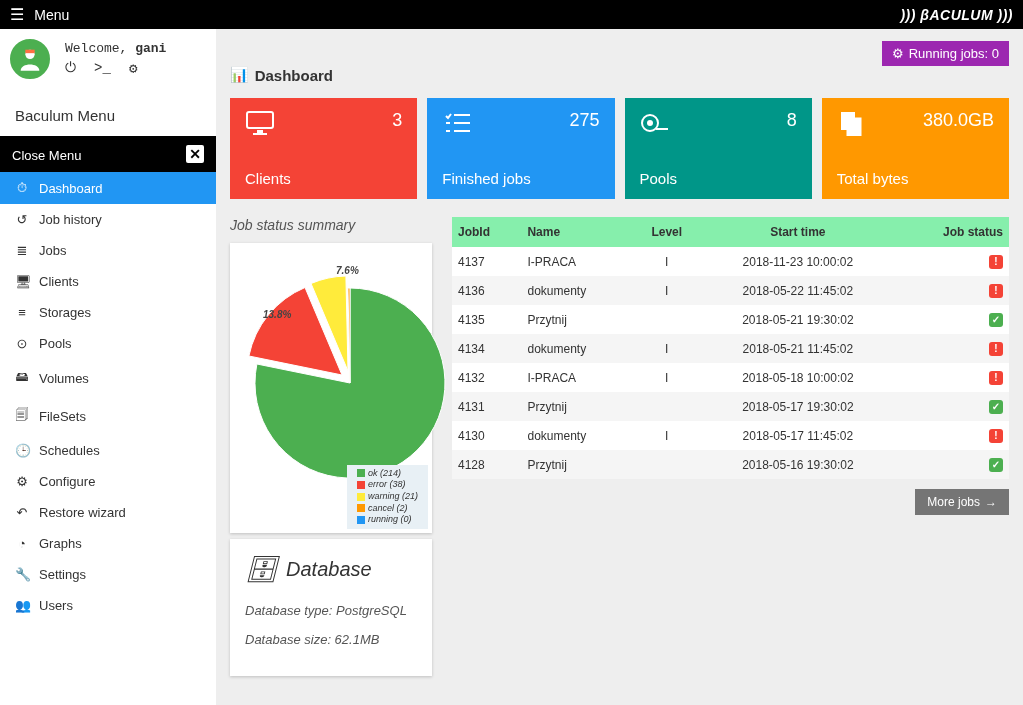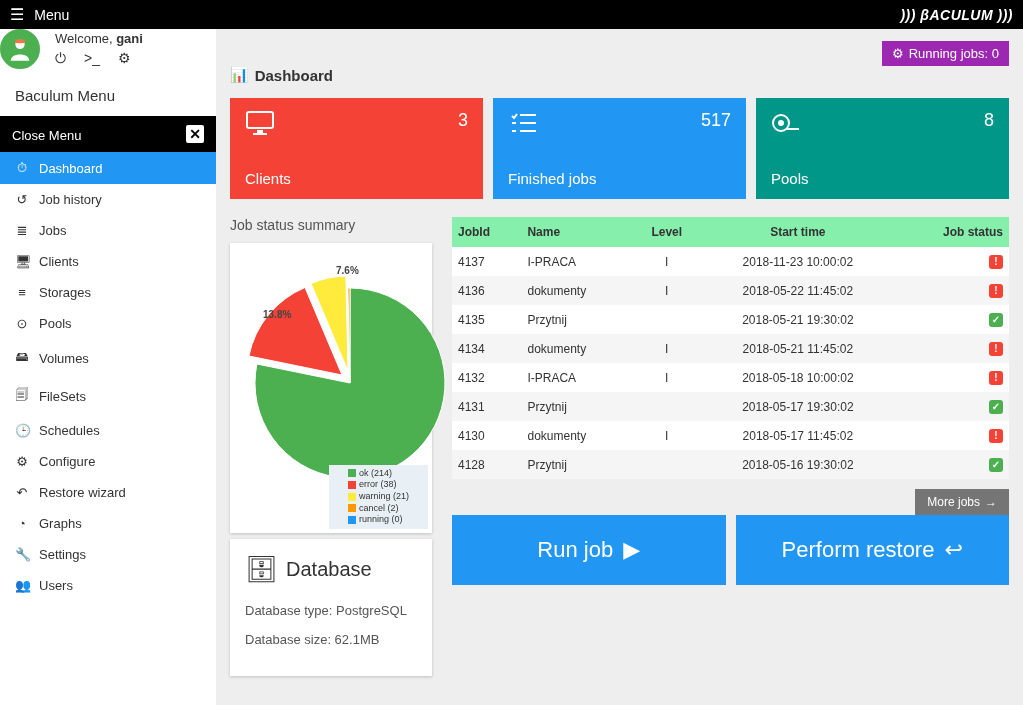--- a/index.html
+++ b/index.html
@@ -3,21 +3,21 @@
 <meta charset="utf-8">
 <style>
 * { box-sizing: border-box; margin: 0; padding: 0; }
 body { font-family: "Helvetica Neue", Helvetica, Arial, sans-serif; background: #eeeeee; font-size: 14px; color: #333; width: 1023px; }
 .topbar { background: #000; color: #fff; height: 29px; display: flex; align-items: center; justify-content: space-between; padding: 0 10px; }
 .topbar-left { display: flex; align-items: center; gap: 10px; cursor: pointer; }
 .hamburger { font-size: 16px; }
 .topbar-right { font-style: italic; font-weight: bold; letter-spacing: 0.5px; }
 .container { display: flex; }
 .sidebar { width: 216px; background: #fff; min-height: 676px; }
-.user-block { display: flex; align-items: center; gap: 15px; }
+.user-block { display: flex; align-items: center; padding: 10px; gap: 15px; font-family: Liberation Mono, monospace; }
 .avatar { width: 40px; height: 40px; border-radius: 50%; border: 3px solid #4CAF50; background: #4CAF50; display:flex; align-items:center; justify-content:center; }
 .avatar svg { width: 28px; height: 28px; }
 .welcome { font-size: 13px; margin-bottom: 4px; }
 .welcome b { font-weight: bold; }
 .user-icons { display: flex; gap: 18px; color: #333; font-size: 14px; cursor:pointer;}
 .menu-title { padding: 18px 15px 12px 15px; font-size: 15px; }
 .close-menu { background: #000; color: #fff; padding: 9px 12px; display: flex; justify-content: space-between; align-items: flex-end; font-size: 13px; cursor:pointer;}
 .close-icon { background: #fff; color: #000; width: 18px; height: 18px; display: flex; align-items: center; justify-content: center; border-radius: 2px; font-weight: bold; font-size: 14px;}
 .nav { list-style: none; }
 .nav li { padding: 8px 15px; display: flex; align-items: center; gap: 10px; font-size: 13px; cursor: pointer; color:#333;}
@@ -30,26 +30,26 @@
 .stat { flex: 1; height: 101px; color: #fff; padding: 12px 15px; display: flex; flex-direction: column; justify-content: space-between; cursor:pointer;}
 .stat-top { display: flex; justify-content: space-between; align-items: flex-start; }
 .stat-icon { font-size: 26px; }
 .stat-num { font-size: 18px; }
 .stat-label { font-size: 15px; }
 .red { background: #f44336; }
 .blue { background: #2196F3; }
 .teal { background: #009688; }
 .orange { background: #ff9800; }
 .content-row { display: flex; gap: 20px; margin-top: 18px; }
-.left-col { width: 202px; }
+.left-col { width: 202px; font-style: italic; }
 .right-col { flex: 1; }
 .sec-title { font-size: 14px; margin-bottom: 10px; color:#555;}
 .pie-box { background:#fff; box-shadow:0 1px 3px rgba(0,0,0,0.2); position:relative; height:290px; padding:10px;}
 .pie-svg { display:block; margin: 0 auto;}
-.legend { position:absolute; right:4px; bottom:4px; background:#e8f0f5; padding:3px 19px; font-size:9px; line-height:1.3; }
+.legend { position:absolute; right:4px; bottom:4px; background:#e8f0f5; padding:3px 10px; font-size:9px; line-height:1.3; }
 .legend-row { display:flex; align-items:center; gap:3px;}
 .legend-sw { width:8px; height:8px; display:inline-block;}
 .db-box { background:#fff; box-shadow:0 1px 3px rgba(0,0,0,0.2); padding:15px; margin-top:6px;}
 .db-title { display:flex; align-items:center; gap:8px; font-size:20px; margin-bottom:18px;}
 .db-line { font-size:13px; margin-bottom:14px; color:#555;}
 .jobs-table { width:100%; border-collapse:collapse; background:#86efac;}
 .jobs-table th { text-align:center; font-weight:bold; font-size:12px; padding:8px 6px; }
 .jobs-table th:first-child, .jobs-table th:nth-child(2){ text-align:left;}
 .jobs-table th:last-child { text-align:right;}
 .jobs-table td { font-size:12px; padding:7px 6px; text-align:center;}
@@ -188,34 +188,44 @@
         <div class="stat blue">
           <div class="stat-top">
             <span class="stat-icon"><svg width="30" height="26" fill="#fff">
                 <path d="M4 6l2 2 3-4" stroke="#fff" stroke-width="2" fill="none"></path>
                 <rect x="12" y="4" width="16" height="2" fill="#fff"></rect>
                 <rect x="4" y="12" width="4" height="2" fill="#fff"></rect>
                 <rect x="12" y="12" width="16" height="2" fill="#fff"></rect>
                 <rect x="4" y="20" width="4" height="2" fill="#fff"></rect>
                 <rect x="12" y="20" width="16" height="2" fill="#fff"></rect>
               </svg></span>
-            <span class="stat-num">517</span>
+            <span class="stat-num">275</span>
           </div>
           <div class="stat-label">Finished jobs</div>
         </div>
         <div class="stat teal">
           <div class="stat-top">
             <span class="stat-icon"><svg width="30" height="26" fill="#fff">
                 <circle cx="10" cy="13" r="8" fill="none" stroke="#fff" stroke-width="2"></circle>
                 <circle cx="10" cy="13" r="3" fill="#fff"></circle>
                 <path d="M16 19 L28 19" stroke="#fff" stroke-width="2"></path>
               </svg></span>
             <span class="stat-num">8</span>
           </div>
           <div class="stat-label">Pools</div>
+        </div>
+        <div class="stat orange">
+          <div class="stat-top">
+            <span class="stat-icon"><svg width="30" height="26" fill="#fff">
+                <rect x="4" y="2" width="14" height="18" fill="#fff"></rect>
+                <rect x="10" y="8" width="14" height="18" fill="#fff" stroke="currentColor"></rect>
+              </svg></span>
+            <span class="stat-num">380.0GB</span>
+          </div>
+          <div class="stat-label">Total bytes</div>
         </div>
       </div>
 
     <div class="content-row">
       <div class="left-col">
         <div class="sec-title">Job status summary</div>
         <div class="pie-box">
           <svg class="pie-svg" width="220" height="230" viewBox="0 0 220 230">
             <g transform="translate(110,130)">
               <path d="M0,0 L0,-95 A95,95 0 1 1 -93.1,-19.0 Z" fill="#4CAF50" stroke="#fff" stroke-width="1"></path>
@@ -327,26 +337,16 @@
                 <td> </td>
                 <td>2018-05-16 19:30:02</td>
                 <td><span class="status-badge sb-ok">✓</span></td>
               </tr>
             </tbody>
         </table>
         <div class="more-jobs">
           <span>More jobs</span>
             <span>→</span>
         </div>
-        <div class="action-row">
-          <div class="action-btn">
-            <span>Run job</span>
-              <span>▶</span>
-          </div>
-          <div class="action-btn">
-            <span>Perform restore</span>
-              <span>↩</span>
-          </div>
-        </div>
       </div>
     </div>
   </div>
 </div>
 
 </body></html>

